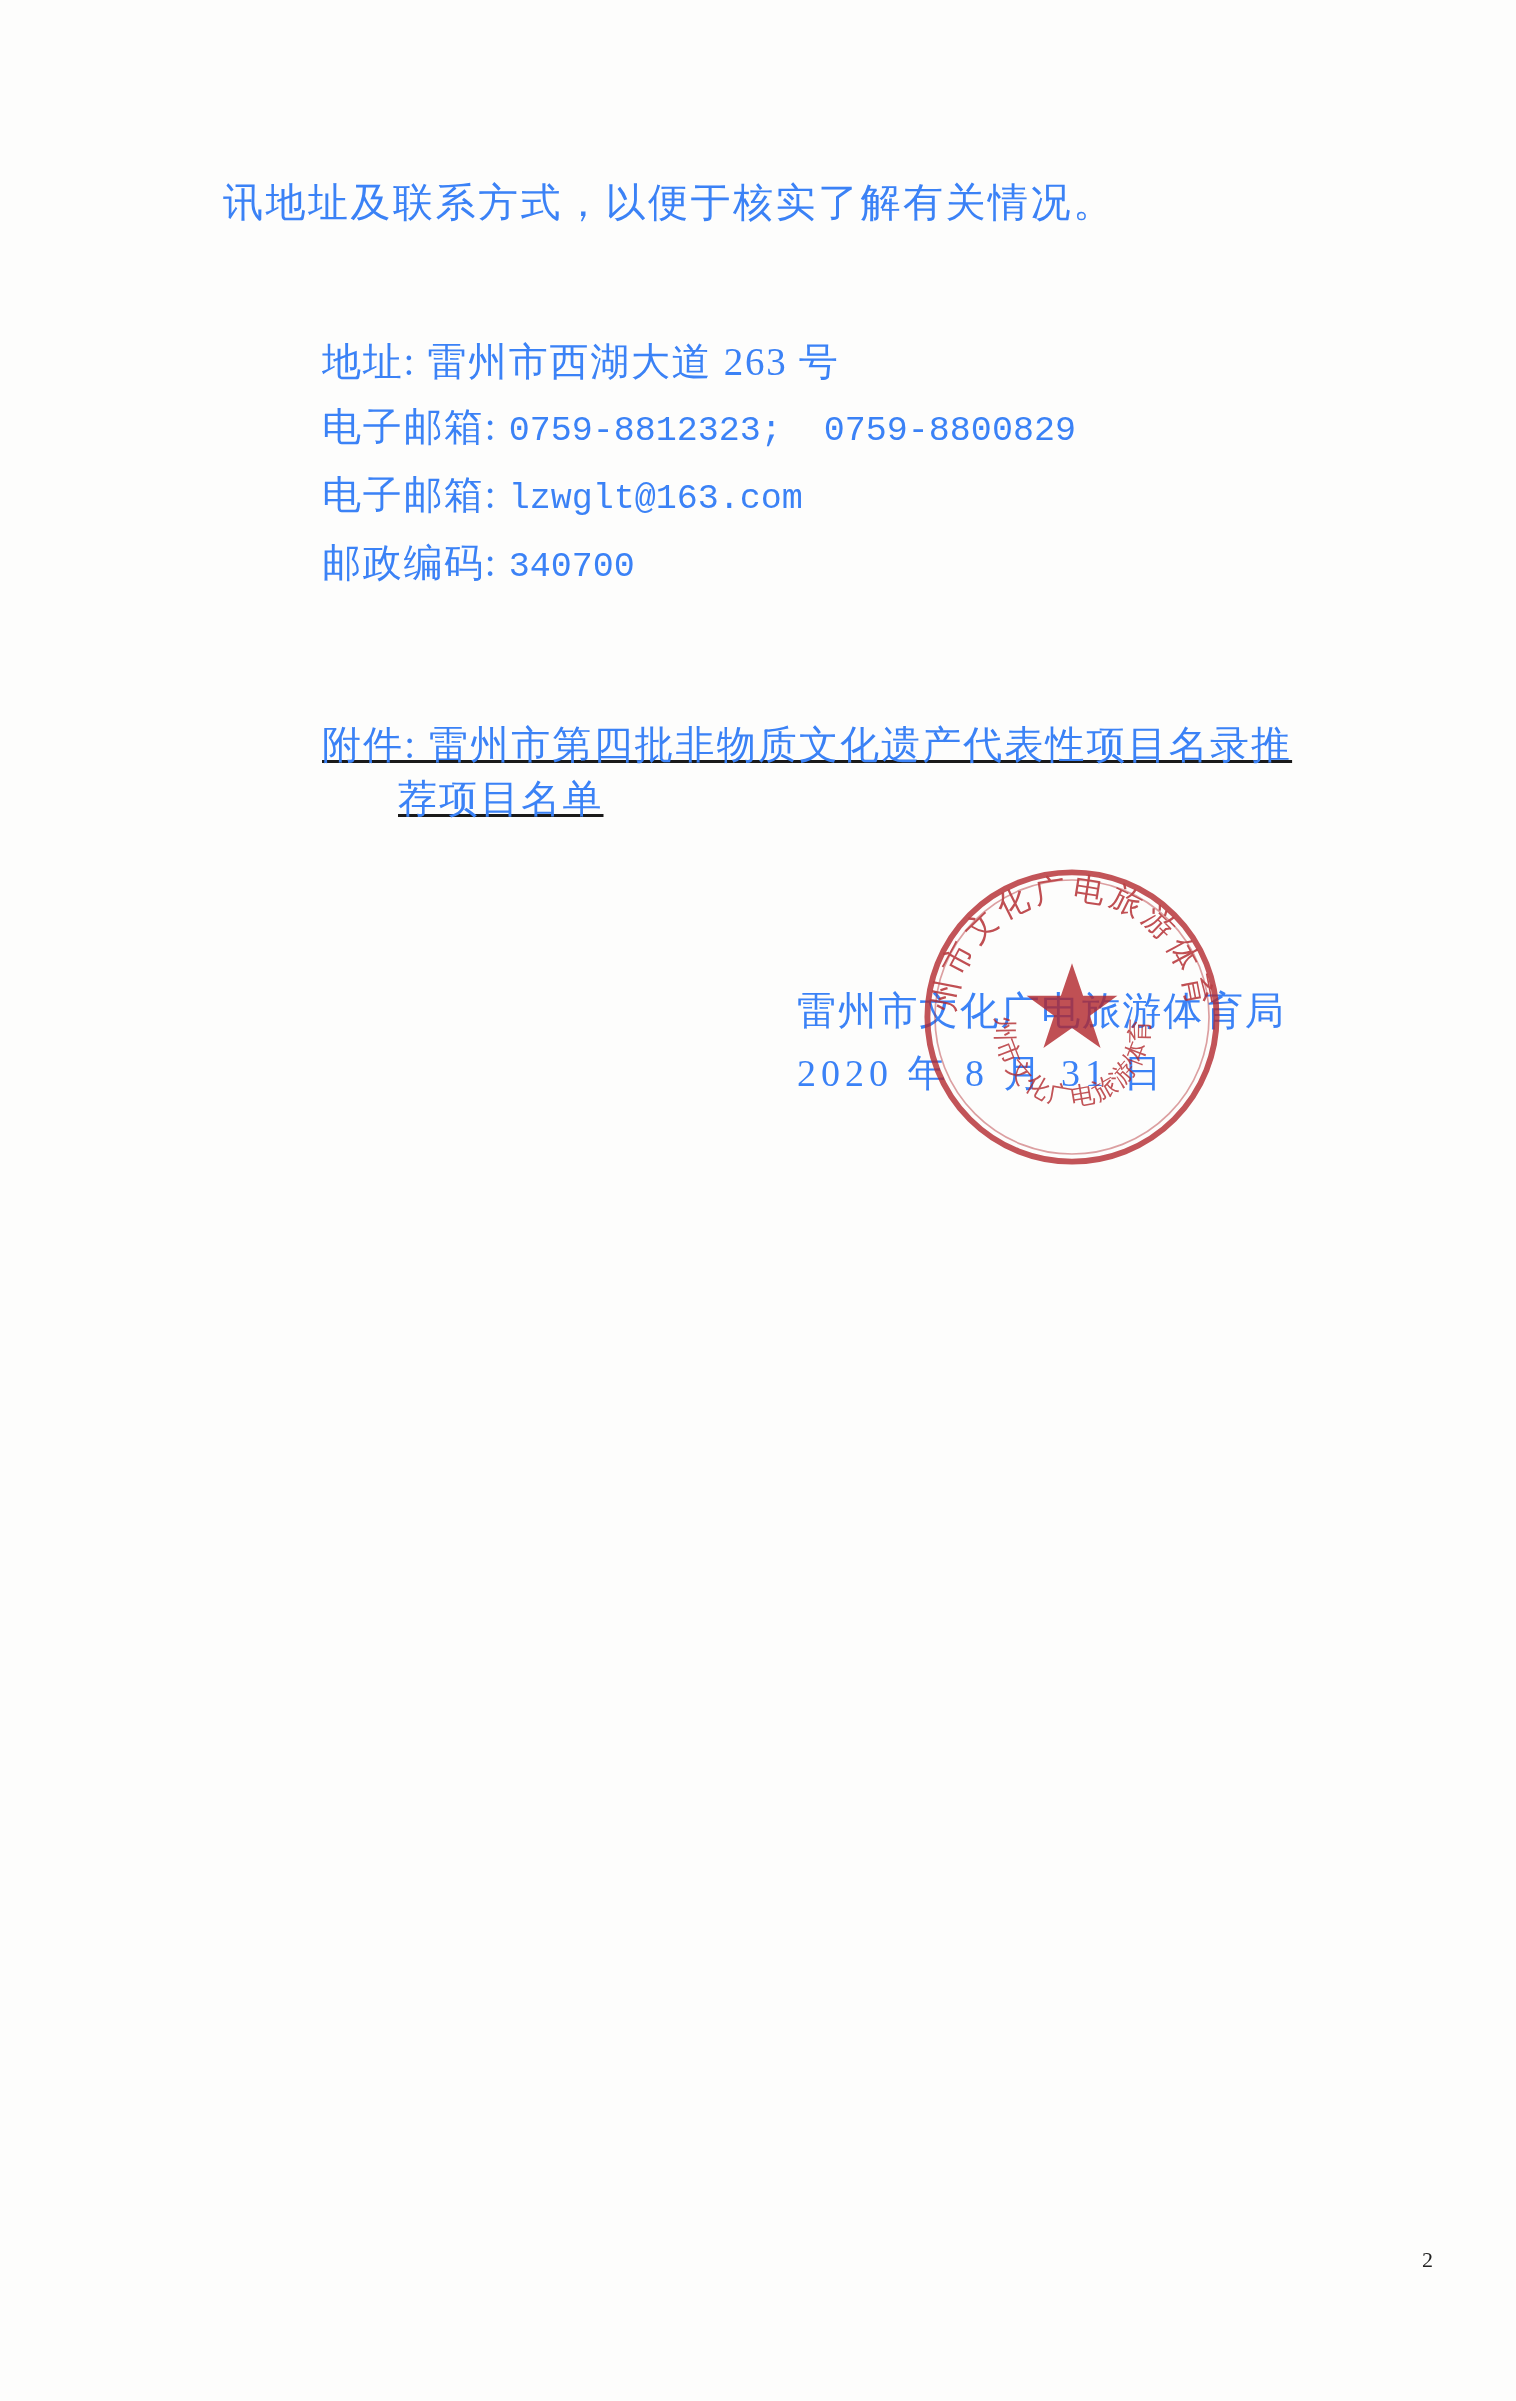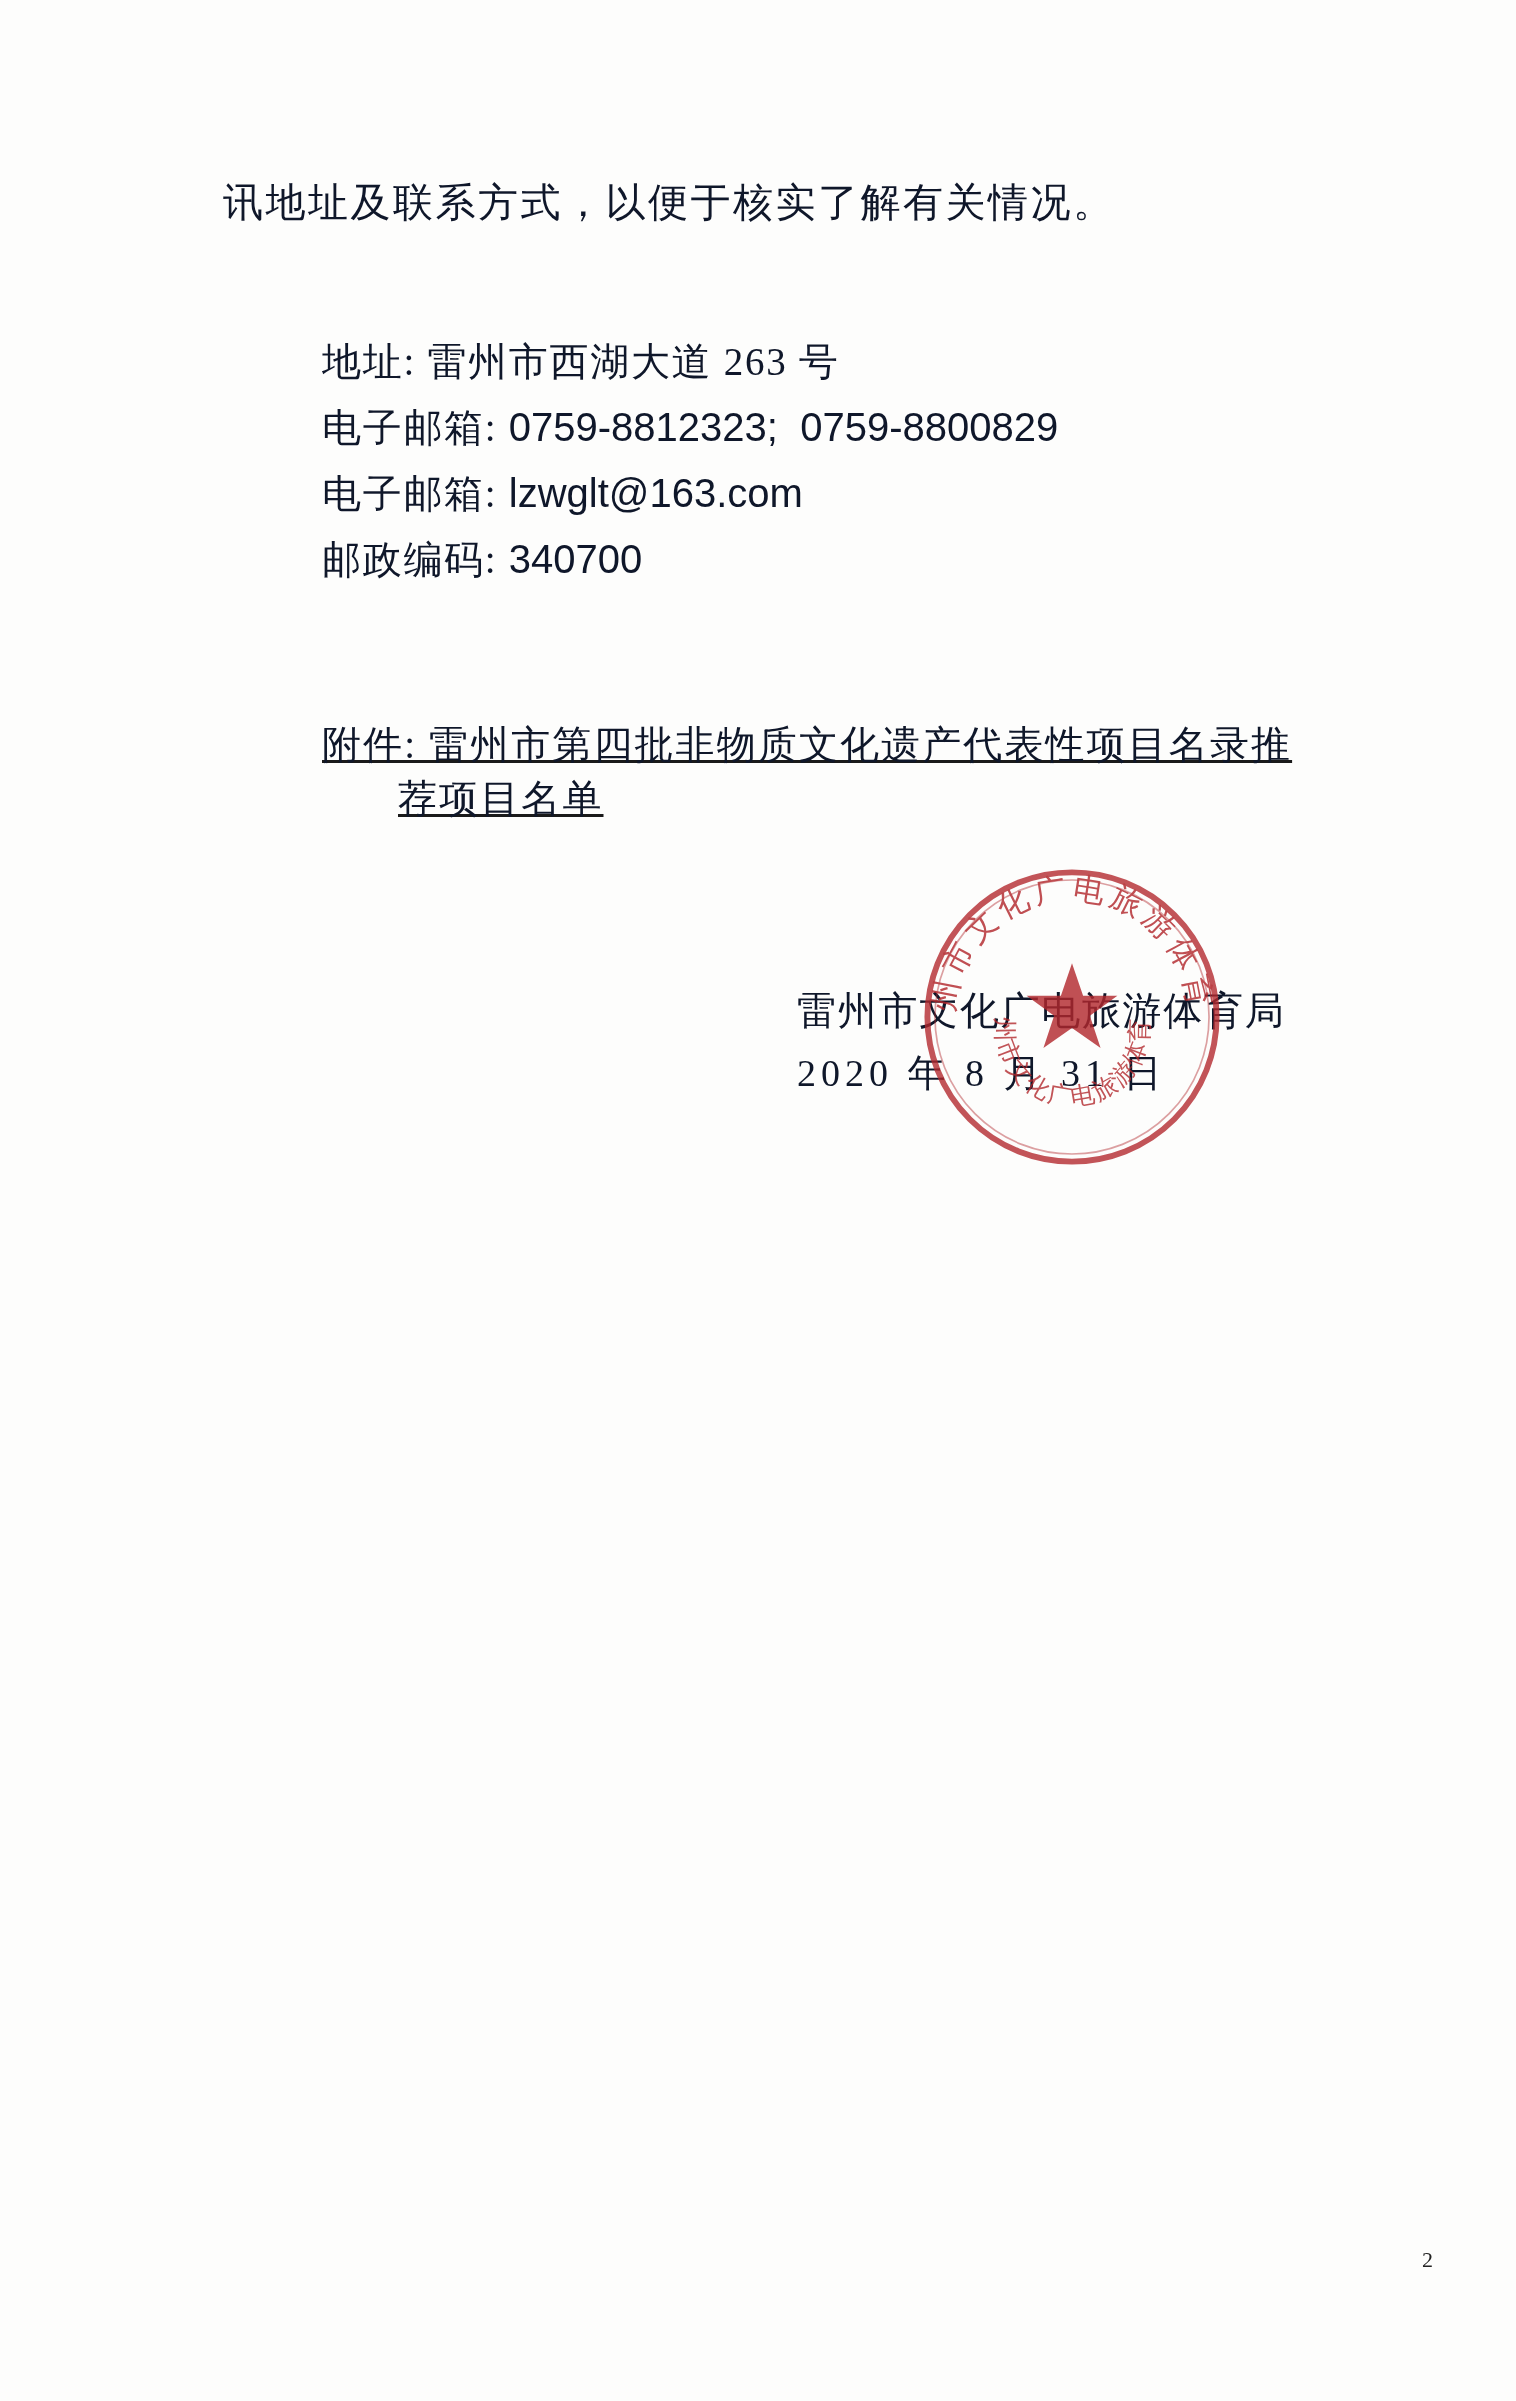--- a/index.html
+++ b/index.html
@@ -26,43 +26,43 @@
     top: 0;
     width: 1517px;
   }
 
   
   .line {
     font-size: 38px;
     line-height: 1.0;
     letter-spacing: 1.7px;
     white-space: pre;
-    color: #0f172a;
+    color: #3b82f6;
   }
 
   .continued-line {
     position: absolute;
     left: 223px;
     top: 183px;
     font-size: 40px;
     letter-spacing: 2.5px;
   }
 
   .contact-block {
     position: absolute;
     left: 322px;
     top: 342px;
   }
   .contact-block .line {
     margin-bottom: 26px;
     font-size: 39px;
   }
   .mono {
-    font-family: Liberation Sans, sans-serif;
-    font-size: 40px;
+    font-family: Liberation Mono, monospace;
+    font-size: 35px;
     letter-spacing: 0px;
   }
 
   .attachment-block {
     position: absolute;
     left: 322px;
     top: 725px;
     width: 1093px;
     text-decoration: underline;
   }

